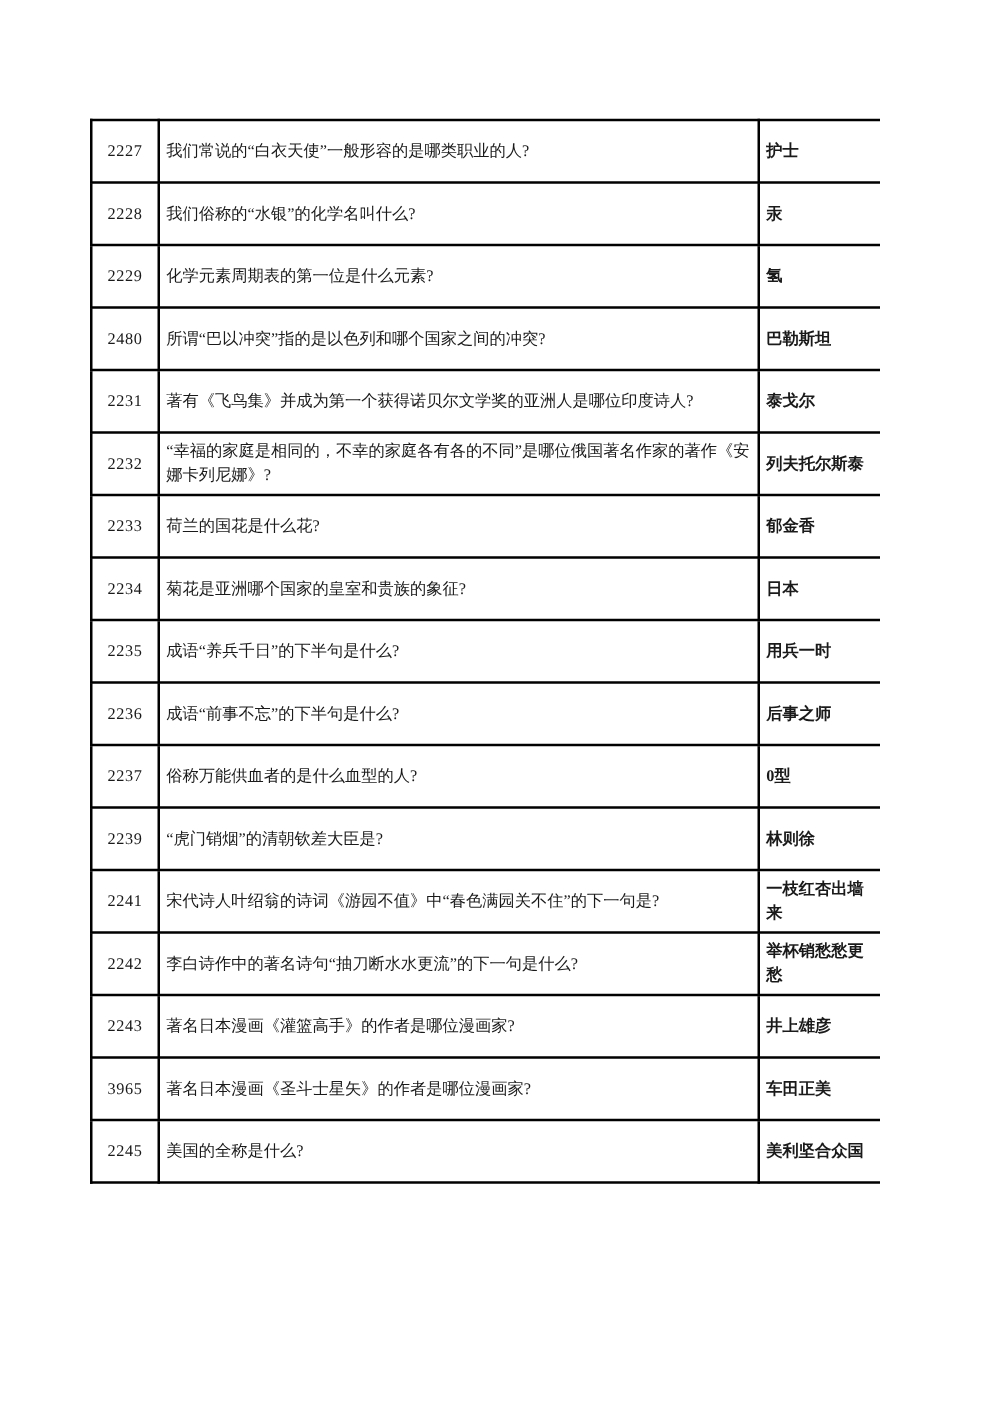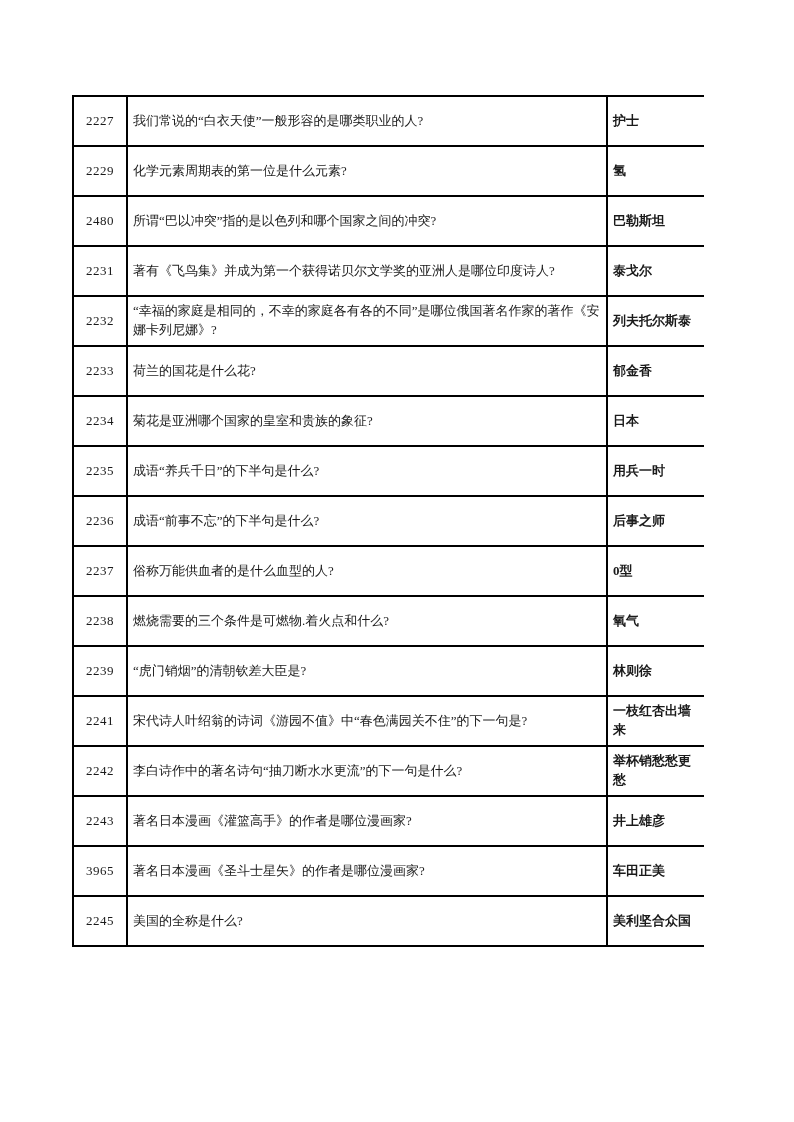--- a/index.html
+++ b/index.html
@@ -55,20 +55,25 @@
 
 <div class="page">
   <table class="qa-table">
     <tbody>
   <tr>
     <td class="cell-no">2227</td>
     <td class="cell-q">我们常说的“白衣天使”一般形容的是哪类职业的人?</td>
     <td class="cell-a">护士</td>
   </tr>
 
+  <tr>
+    <td class="cell-no">2228</td>
+    <td class="cell-q">我们俗称的“水银”的化学名叫什么?</td>
+    <td class="cell-a">汞</td>
+  </tr>
 
   <tr>
     <td class="cell-no">2229</td>
     <td class="cell-q">化学元素周期表的第一位是什么元素?</td>
     <td class="cell-a">氢</td>
   </tr>
 
   <tr>
     <td class="cell-no">2480</td>
     <td class="cell-q">所谓“巴以冲突”指的是以色列和哪个国家之间的冲突?</td>
@@ -110,25 +115,20 @@
     <td class="cell-q">成语“前事不忘”的下半句是什么?</td>
     <td class="cell-a">后事之师</td>
   </tr>
 
   <tr>
     <td class="cell-no">2237</td>
     <td class="cell-q">俗称万能供血者的是什么血型的人?</td>
     <td class="cell-a">0型</td>
   </tr>
 
-  <tr>
-    <td class="cell-no">2238</td>
-    <td class="cell-q">燃烧需要的三个条件是可燃物.着火点和什么?</td>
-    <td class="cell-a">氧气</td>
-  </tr>
 
   <tr>
     <td class="cell-no">2239</td>
     <td class="cell-q">“虎门销烟”的清朝钦差大臣是?</td>
     <td class="cell-a">林则徐</td>
   </tr>
 
 
   <tr>
     <td class="cell-no">2241</td>

